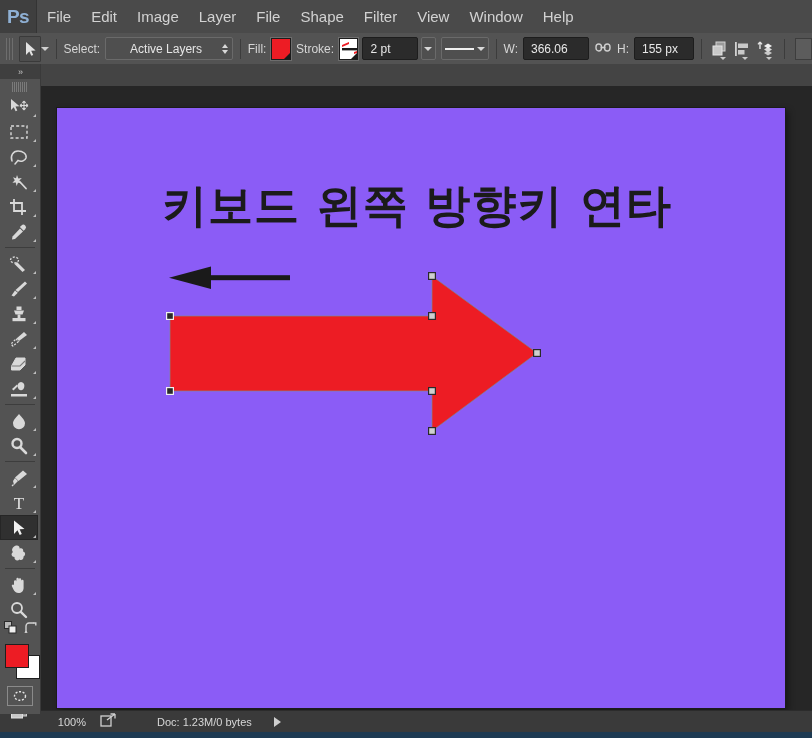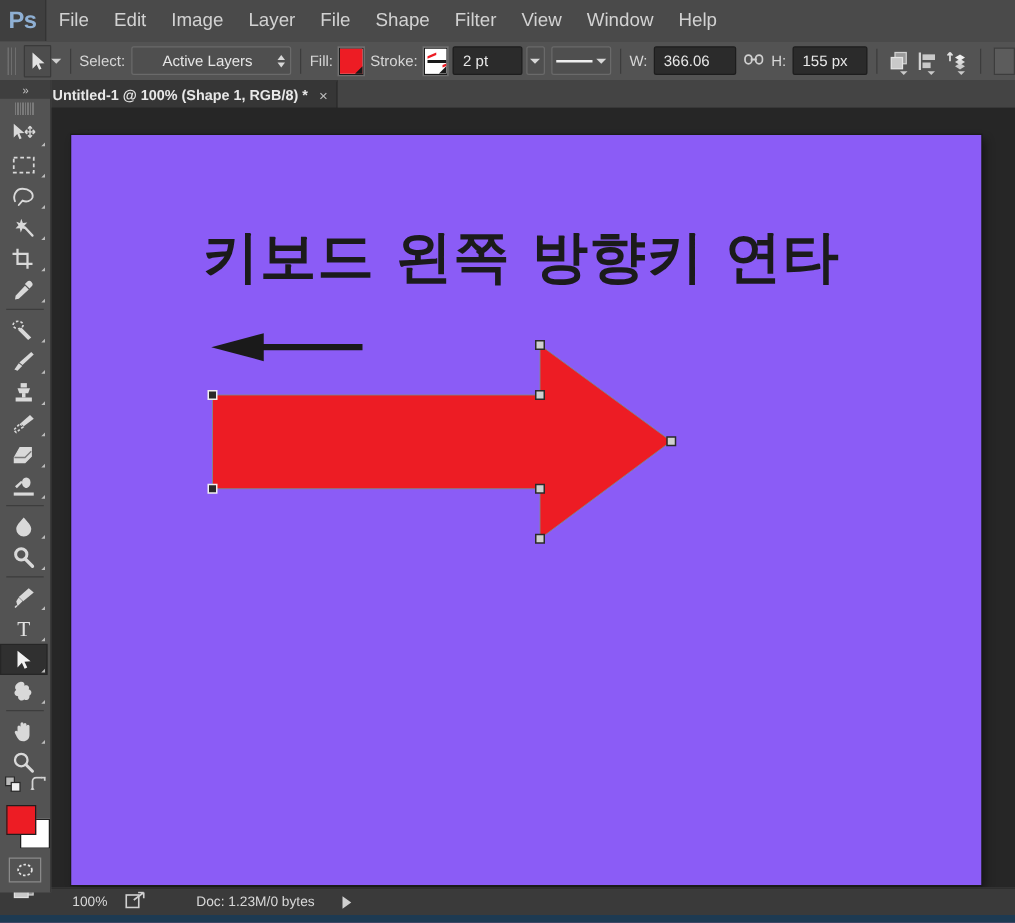--- a/index.html
+++ b/index.html
@@ -273,24 +273,20 @@
       </svg>
       <span class="minicaret"></span>
     </div>
 
     <div class="vsep"></div>
     <div class="end-box"></div>
   </div>
 
   <div class="tabbar">
     <div class="tab-grip"></div>
-    <div class="doc-tab">
-      <span class="title">Untitled-1 @ 100% (Shape 1, RGB/8) *</span>
-      <span class="xclose">×</span>
-    </div>
   </div>
 
   <div class="toolbar">
     <div class="tb-collapse">»</div>
     <div class="tb-grip"></div>
 
     <div class="tool">
       <svg width="20" height="18" viewBox="0 0 20 18">
           <path d="M2 1 L2 12 L4.8 9.2 L6.6 13.3 L8.3 12.5 L6.5 8.6 L10.5 8.3 Z" fill="#d9d9d9"></path>
           <path d="M15 3 L15 12 M11 7.5 L19 7.5 M15 3 l-1.6 1.9 M15 3 l1.6 1.9 M15 12 l-1.6-1.9 M15 12 l1.6-1.9 M11 7.5 l1.9-1.6 M11 7.5 l1.9 1.6 M19 7.5 l-1.9-1.6 M19 7.5 l-1.9 1.6" stroke="#d9d9d9" stroke-width="1.1" fill="none"></path>

